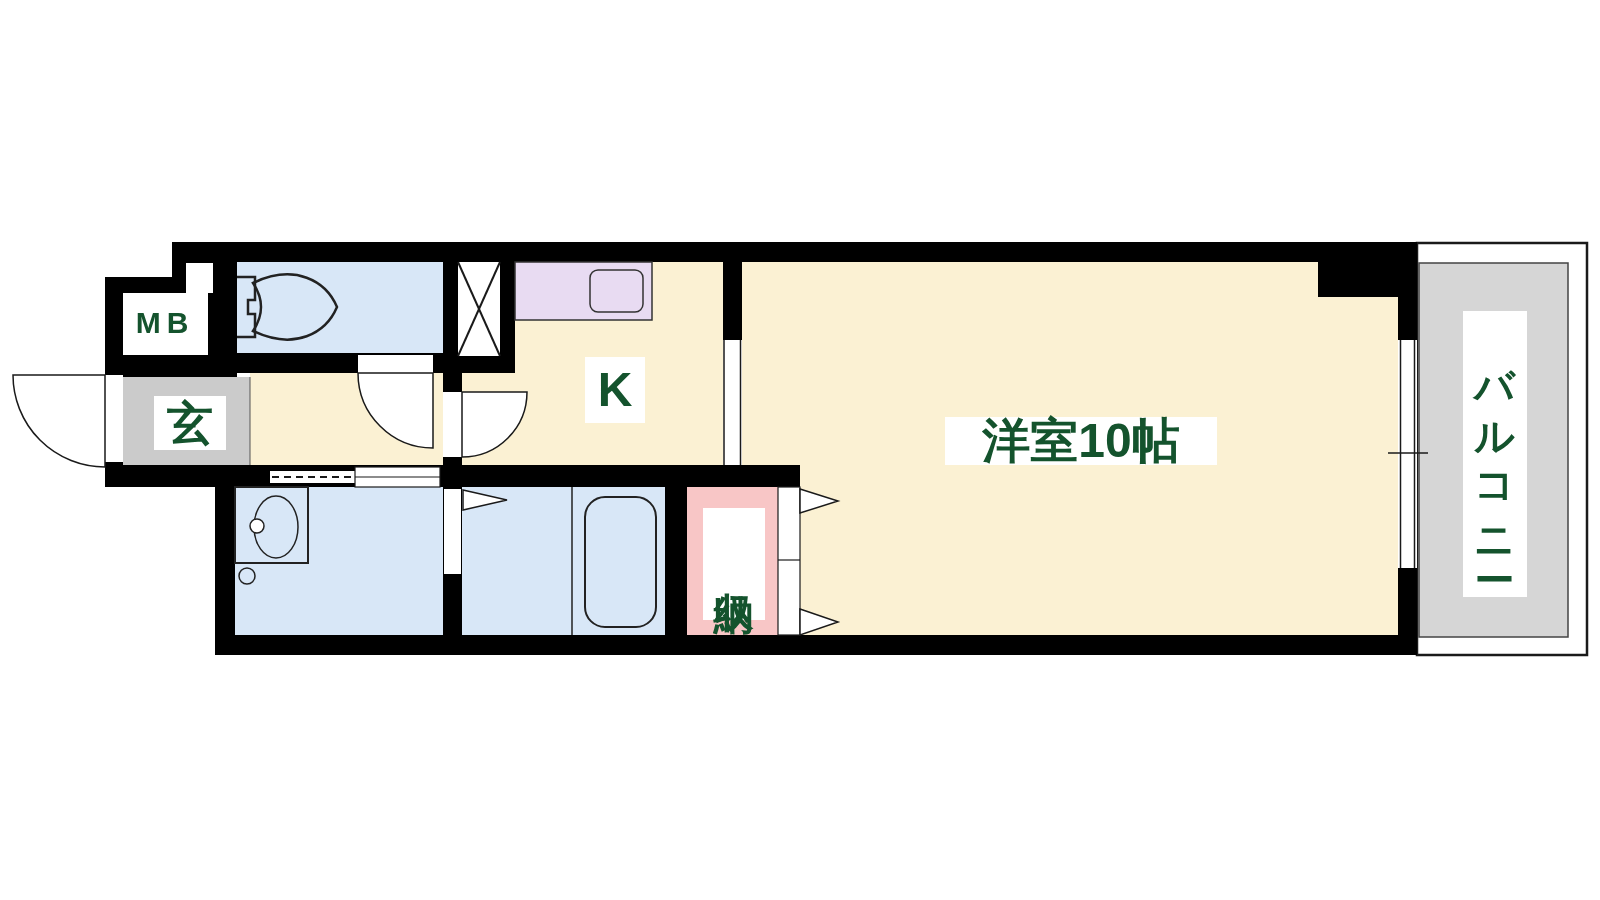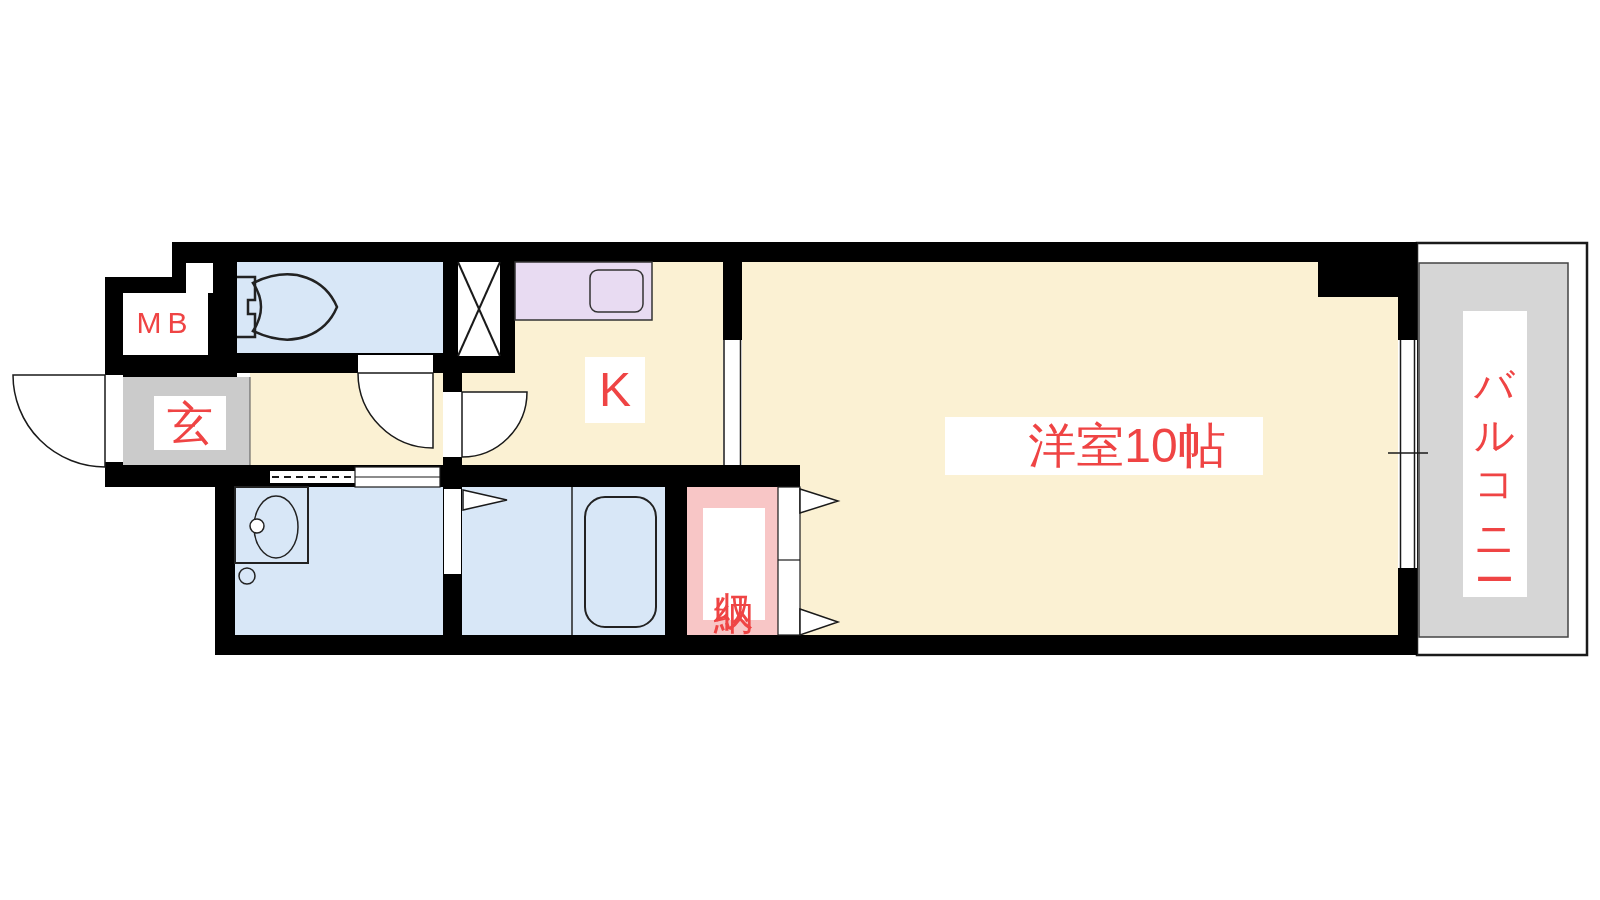--- a/index.html
+++ b/index.html
@@ -1,26 +1,26 @@
 <!DOCTYPE html>
 <html><head>
 <meta charset="utf-8">
 <style>
   html,body{margin:0;padding:0;background:#ffffff;}
   .stage{position:relative;width:1600px;height:900px;background:#ffffff;overflow:hidden;
          font-family:"Liberation Sans","DejaVu Sans",sans-serif;}
   .stage svg{position:absolute;left:0;top:0;}
-  .lbl{position:absolute;background:#ffffff;color:#ef4444;display:flex;align-items:center;
+  .lbl{position:absolute;background:#ffffff;color:#14532d;display:flex;align-items:center;
        justify-content:center;font-family:"Liberation Sans","DejaVu Sans",sans-serif;
-       font-weight:400;line-height:1.05;white-space:nowrap;}
+       font-weight:700;line-height:1.05;white-space:nowrap;}
   .lbl.vert{writing-mode:vertical-rl;text-orientation:upright;}
   #lbl-mb{left:121px;top:291px;width:88px;height:64px;font-size:30px;letter-spacing:6px;background:transparent;}
   #lbl-genkan{left:154px;top:396px;width:72px;height:54px;font-size:46px;}
   #lbl-k{left:585px;top:357px;width:60px;height:66px;font-size:48px;}
-  #lbl-main{left:945px;top:417px;width:272px;height:58px;font-size:48px;padding-left:46px;}
+  #lbl-main{left:945px;top:417px;width:272px;height:48px;font-size:48px;}
   #lbl-storage{left:703px;top:508px;width:62px;height:112px;font-size:40px;letter-spacing:4px;}
   #lbl-balcony{left:1463px;top:311px;width:64px;height:286px;font-size:40px;letter-spacing:9px;}
 </style>
 </head>
 <body>
 
 <div class="stage">
 <svg width="1600" height="900" viewBox="0 0 1600 900">
 
   <g>

